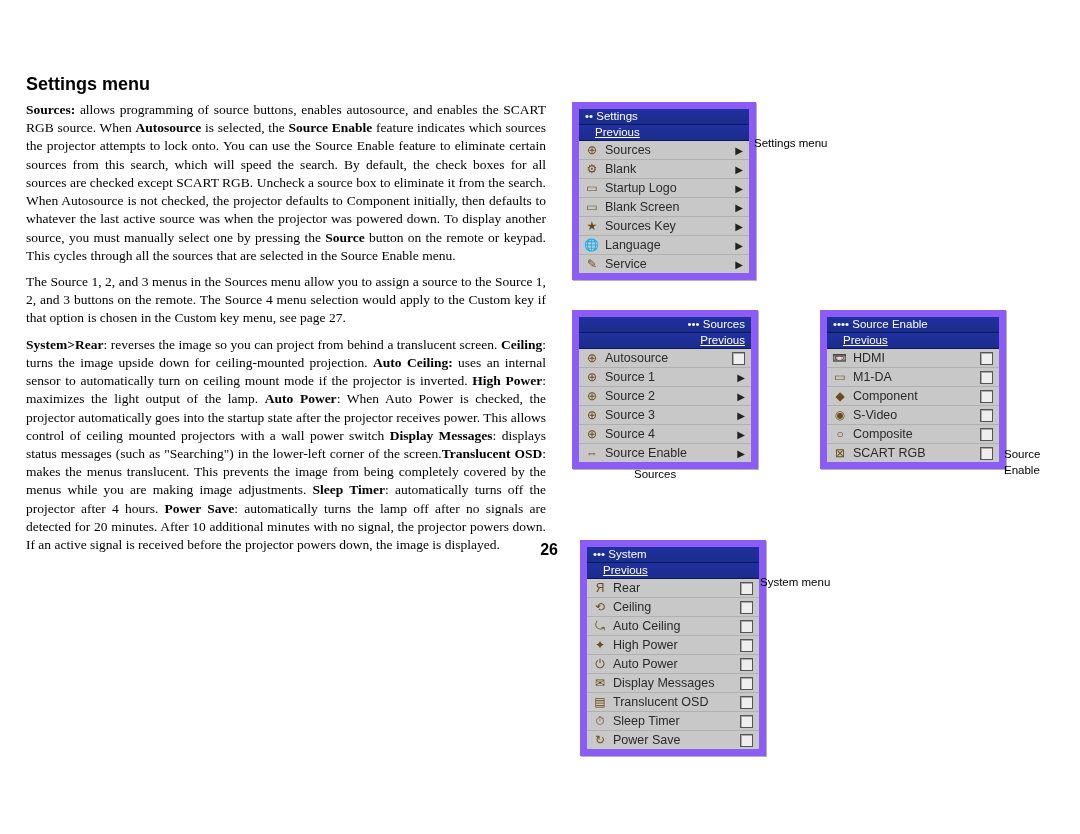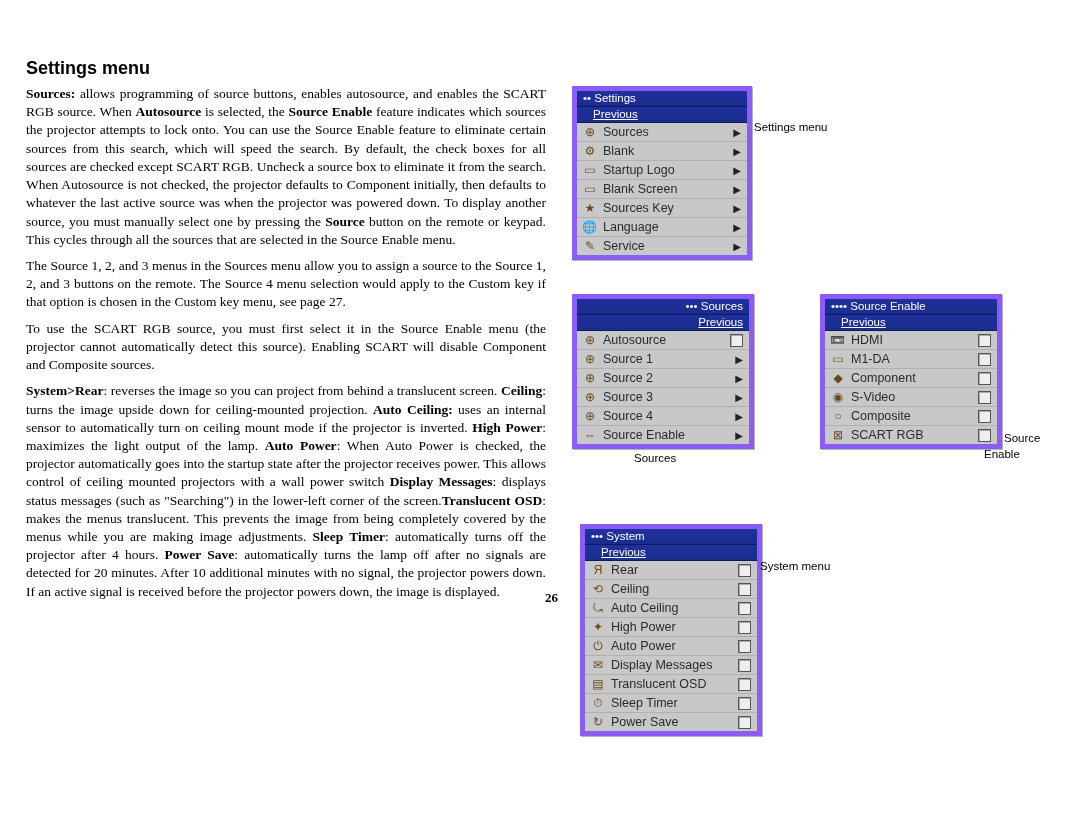--- a/index.html
+++ b/index.html
@@ -8,21 +8,21 @@
     width: 1080px;
     height: 834px;
     background: #fff;
     font-family: "Palatino Linotype", "Book Antiqua", Palatino, Georgia, serif;
     font-size: 13.5px;
     color: #000;
     overflow: hidden;
   }
   .page {
     box-sizing: border-box;
-    padding: 58px 30px 20px 26px;
+    padding: 74px 30px 20px 26px;
     display: flex;
     gap: 18px;
   }
   .left-col {
     width: 520px;
     flex: 0 0 520px;
   }
   .right-col {
     width: 485px;
     flex: 0 0 485px;
@@ -41,30 +41,30 @@
     margin: 0 0 8px 0;
     line-height: 1.35;
     text-align: justify;
   }
   .b { font-weight: 700; }
   .pagenum {
     position: absolute;
     right: -12px;
     bottom: -6px;
     font-weight: 700;
-    font-size: 13px;
-    font-family: Liberation Serif, serif;
+    font-size: 16px;
+    font-family: Liberation Sans, sans-serif;
     margin-top: 28px;
   }
 
   
   .menu {
     position: absolute;
     background: #c0c0c0;
-    border: 5px solid #8b5cf6;
+    border: 7px solid #8b5cf6;
     box-shadow: 1px 1px 0 rgba(0,0,0,0.3);
     font-family: "Segoe UI", Arial, Helvetica, sans-serif;
   }
   .menu-title, .menu-prev {
     background: #1b2d8b;
     background: linear-gradient(#2030a0, #1b2d8b);
     color: #fff;
     font-size: 11.5px;
     padding: 1px 6px 2px 6px;
     border-bottom: 1px solid #0a1a5b;
@@ -123,21 +123,20 @@
 <div class="page">
   <div class="left-col">
     <h1>Settings menu</h1>
 
     <p>
       <span class="b">Sources:</span><span> allows programming of source buttons, enables autosource, and enables the SCART RGB source. When </span><span class="b">Autosource</span><span> is selected, the </span><span class="b">Source Enable</span><span> feature indicates which sources the projector attempts to lock onto. You can use the Source Enable feature to eliminate certain sources from this search, which will speed the search. By default, the check boxes for all sources are checked except SCART RGB. Uncheck a source box to eliminate it from the search. When Autosource is not checked, the projector defaults to Component initially, then defaults to whatever the last active source was when the projector was powered down. To display another source, you must manually select one by pressing the </span><span class="b">Source</span><span> button on the remote or keypad. This cycles through all the sources that are selected in the Source Enable menu.</span>
     </p>
 
     <p>The Source 1, 2, and 3 menus in the Sources menu allow you to assign a source to the Source 1, 2, and 3 buttons on the remote. The Source 4 menu selection would apply to the Custom key if that option is chosen in the Custom key menu, see page 27.</p>
 
-    <p>To use the SCART RGB source, you must first select it in the Source Enable menu (the projector cannot automatically detect this source). Enabling SCART will disable Component and Composite sources.</p>
 
     <p style="position:relative;">
       <span class="b">System&gt;Rear</span><span>: reverses the image so you can project from behind a translucent screen. </span><span class="b">Ceiling</span><span>: turns the image upside down for ceiling-mounted projection. </span><span class="b">Auto Ceiling:</span><span> uses an internal sensor to automatically turn on ceiling mount mode if the projector is inverted. </span><span class="b">High Power</span><span>: maximizes the light output of the lamp. </span><span class="b">Auto Power</span><span>: When Auto Power is checked, the projector automatically goes into the startup state after the projector receives power. This allows control of ceiling mounted projectors with a wall power switch </span><span class="b">Display Messages</span><span>: displays status messages (such as "Searching") in the lower-left corner of the screen.</span><span class="b">Translucent OSD</span><span>: makes the menus translucent. This prevents the image from being completely covered by the menus while you are making image adjustments. </span><span class="b">Sleep Timer</span><span>: automatically turns off the projector after 4 hours. </span><span class="b">Power Save</span><span>: automatically turns the lamp off after no signals are detected for 20 minutes. After 10 additional minutes with no signal, the projector powers down. If an active signal is received before the projector powers down, the image is displayed.</span>
       <span class="pagenum">26</span>
     </p>
   </div>
 
   <div class="right-col">
 
     <div class="menu" id="menu-settings" style="left:8px; top:28px; width:170px;">
@@ -264,21 +263,21 @@
           <span class="mi-check"></span>
         </div>
         <div class="menu-row">
           <span class="mi-icon">⊠</span>
           <span class="mi-label">SCART RGB</span>
           <span class="mi-spacer"></span>
           <span class="mi-check"></span>
         </div>
       </div>
     <div class="caption" style="left:440px; top:374px;">Source</div>
-    <div class="caption" style="left:420px; top:390px;">Enable</div>
+    <div class="caption" style="left:440px; top:390px;">Enable</div>
 
     <div class="menu" id="menu-system" style="left:16px; top:434px; width:172px;margin-top:32px;">
         <div class="menu-title">••• System</div>
         <div class="menu-prev">Previous</div>
         <div class="menu-row">
           <span class="mi-icon">Я</span>
           <span class="mi-label">Rear</span>
           <span class="mi-spacer"></span>
           <span class="mi-check"></span>
         </div>

